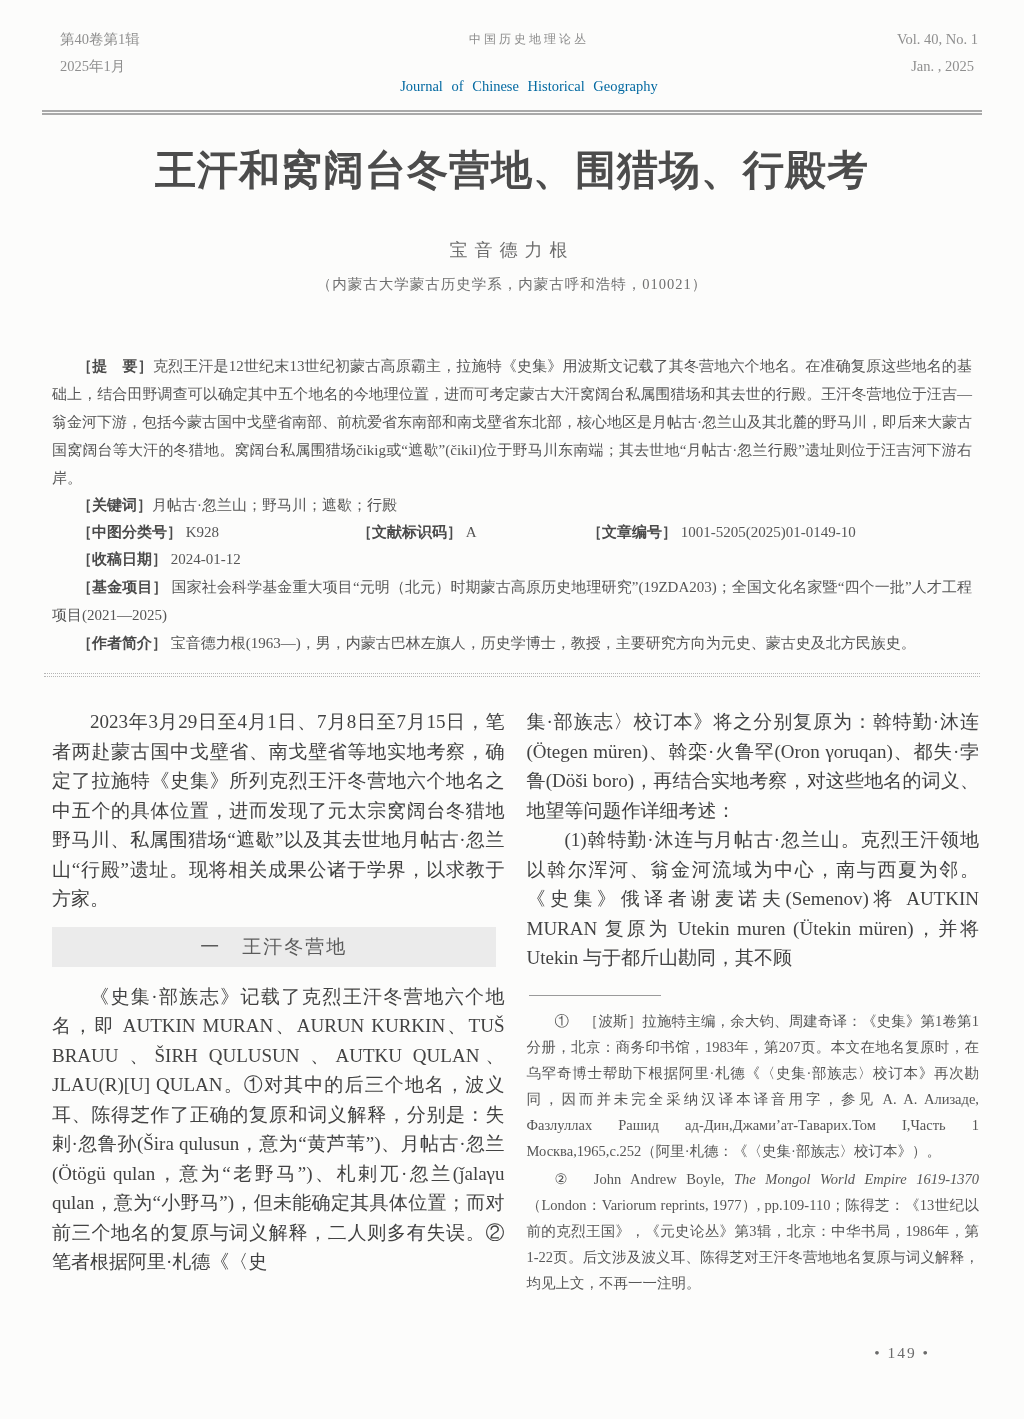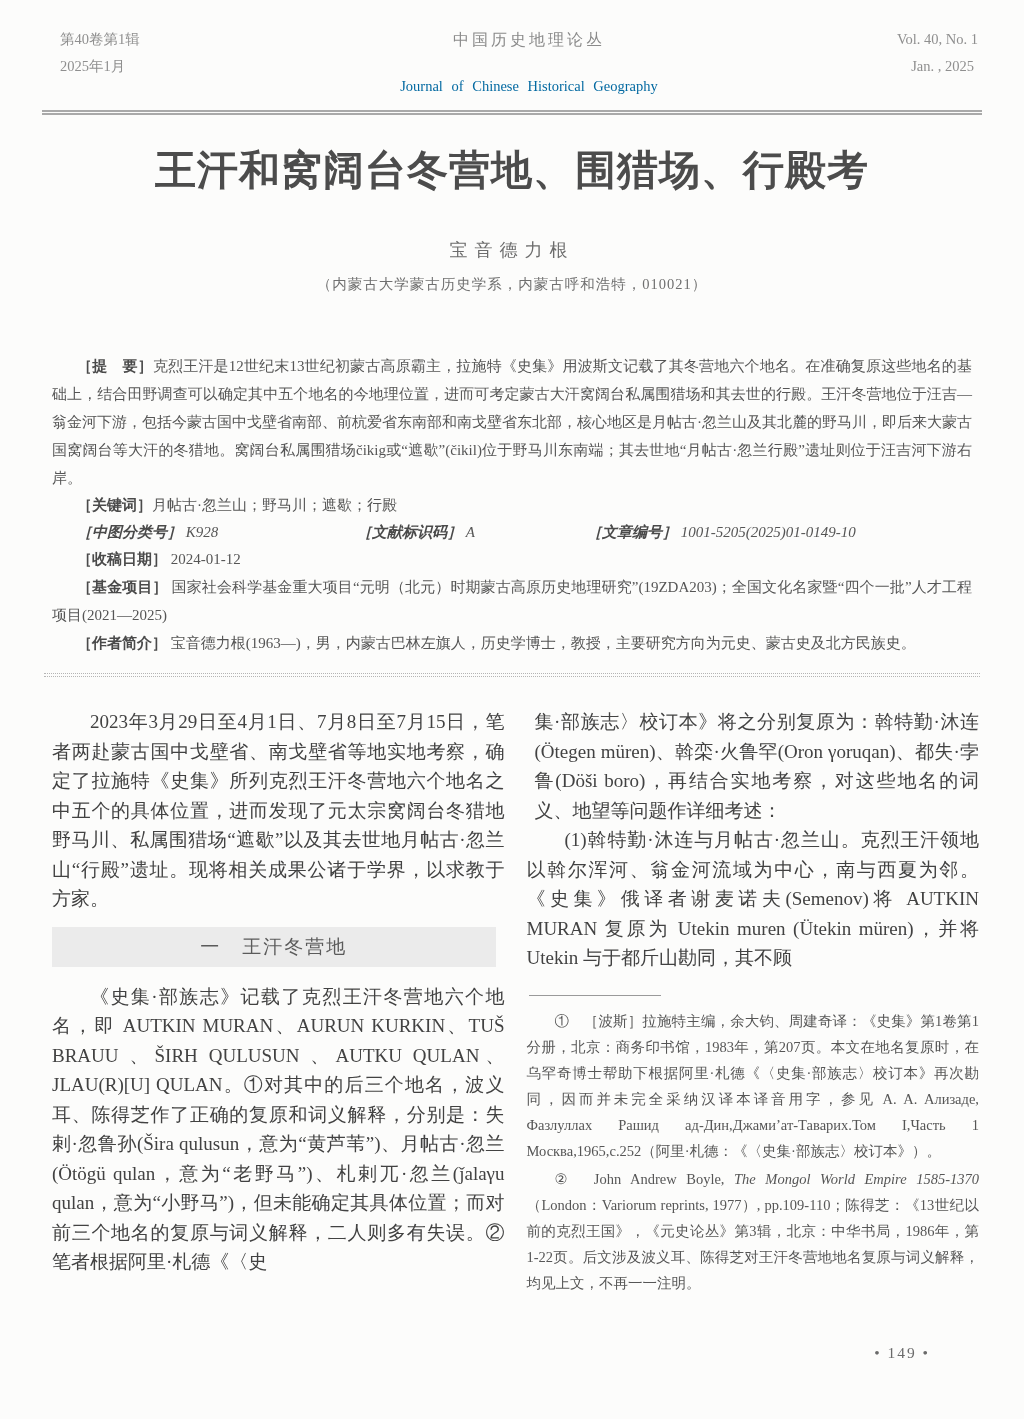--- a/index.html
+++ b/index.html
@@ -21,21 +21,21 @@
     justify-content: space-between;
     align-items: flex-start;
     padding: 26px 46px 0 60px;
     color: #8f8f8f;
     font-size: 14.5px;
   }
   .jheader .block { line-height: 27px; }
   .jheader .left  { text-align: left;  min-width: 170px; }
   .jheader .center{ text-align: center; flex: 1; }
   .jheader .right { text-align: right; min-width: 150px; }
-  .jheader .cn-title { font-size: 16px; letter-spacing: 3px; color: #8a8a8a; }
+  .jheader .cn-title { font-size: 12px; letter-spacing: 3px; color: #8a8a8a; }
   .jheader .en-title { font-size: 14.5px; word-spacing: 5px; color: #0369a1; margin-top: 20px; }
   .jheader .right .line2 { padding-right: 4px; }
 
   .double-rule {
     margin: 10px 42px 0 42px;
     height: 5px;
     border-top: 2px solid #a9a9a9;
     border-bottom: 2px solid #a9a9a9;
   }
 
@@ -65,21 +65,21 @@
 
   
   .front {
     margin: 58px 52px 0 52px;
     font-size: 15px;
     color: #555;
   }
   .front .flabel { font-weight: bold; color: #4a4a4a; }
   .front p { text-align: justify; line-height: 28px; }
   .front .indent { text-indent: 25px; }
-  .meta-row { display: flex; line-height: 27px; text-indent: 0; padding-left: 25px; font-style: italic; }
+  .meta-row { display: flex; line-height: 27px; text-indent: 0; padding-left: 25px; }
   .meta-row .seg1 { width: 280px; }
   .meta-row .seg2 { width: 230px; }
   .front .gap-line { line-height: 27px; }
 
   .dotted-sep {
     margin: 16px 44px 0 44px;
     height: 4px;
     border-top: 1px dotted #b5b5b5;
     border-bottom: 1px dotted #b5b5b5;
   }
@@ -181,25 +181,25 @@
 
   <div class="columns">
 
     <div class="col">
       <p class="bodytext">2023年3月29日至4月1日、7月8日至7月15日，笔者两赴蒙古国中戈壁省、南戈壁省等地实地考察，确定了拉施特《史集》所列克烈王汗冬营地六个地名之中五个的具体位置，进而发现了元太宗窝阔台冬猎地野马川、私属围猎场“遮歇”以及其去世地月帖古·忽兰山“行殿”遗址。现将相关成果公诸于学界，以求教于方家。</p>
       <div class="section-band">一　王汗冬营地</div>
       <p class="bodytext">《史集·部族志》记载了克烈王汗冬营地六个地名，即 AUTKIN MURAN、AURUN KURKIN、TUŠ BRAUU 、ŠIRH QULUSUN 、AUTKU QULAN、JLAU(R)[U] QULAN。①对其中的后三个地名，波义耳、陈得芝作了正确的复原和词义解释，分别是：失剌·忽鲁孙(Šira qulusun，意为“黄芦苇”)、月帖古·忽兰(Ötögü qulan，意为“老野马”)、札剌兀·忽兰(ǰalaγu qulan，意为“小野马”)，但未能确定其具体位置；而对前三个地名的复原与词义解释，二人则多有失误。②笔者根据阿里·札德《〈史</p>
     </div>
 
     <div class="col">
-      <p class="bodytext" style="text-indent:0;margin-left:8px;">集·部族志〉校订本》将之分别复原为：斡特勤·沐连(Ötegen müren)、斡栾·火鲁罕(Oron γoruqan)、都失·孛鲁(Döši boro)，再结合实地考察，对这些地名的词义、地望等问题作详细考述：</p>
+      <p class="bodytext" style="text-indent:0;">集·部族志〉校订本》将之分别复原为：斡特勤·沐连(Ötegen müren)、斡栾·火鲁罕(Oron γoruqan)、都失·孛鲁(Döši boro)，再结合实地考察，对这些地名的词义、地望等问题作详细考述：</p>
       <p class="bodytext">(1)斡特勤·沐连与月帖古·忽兰山。克烈王汗领地以斡尔浑河、翁金河流域为中心，南与西夏为邻。《史集》俄译者谢麦诺夫(Semenov)将 AUTKIN MURAN 复原为 Utekin muren (Ütekin müren)，并将 Utekin 与于都斤山勘同，其不顾</p>
 
       <div class="fn-rule"></div>
       <p class="footnote">①　［波斯］拉施特主编，余大钧、周建奇译：《史集》第1卷第1分册，北京：商务印书馆，1983年，第207页。本文在地名复原时，在乌罕奇博士帮助下根据阿里·札德《〈史集·部族志〉校订本》再次勘同，因而并未完全采纳汉译本译音用字，参见 А. А. Ализаде, Фазлуллах Рашид ад-Дин,Джами’ат-Таварих.Том I,Часть 1 Москва,1965,с.252（阿里·札德：《〈史集·部族志〉校订本》）。</p>
-      <p class="footnote"><span>②　John Andrew Boyle, </span><span class="italic">The Mongol World Empire 1585-1370</span><span>（London：Variorum reprints, 1977）, pp.109-110；陈得芝：《13世纪以前的克烈王国》，《元史论丛》第3辑，北京：中华书局，1986年，第1-22页。后文涉及波义耳、陈得芝对王汗冬营地地名复原与词义解释，均见上文，不再一一注明。</span></p>
+      <p class="footnote"><span>②　John Andrew Boyle, </span><span class="italic">The Mongol World Empire 1619-1370</span><span>（London：Variorum reprints, 1977）, pp.109-110；陈得芝：《13世纪以前的克烈王国》，《元史论丛》第3辑，北京：中华书局，1986年，第1-22页。后文涉及波义耳、陈得芝对王汗冬营地地名复原与词义解释，均见上文，不再一一注明。</span></p>
     </div>
 
   </div>
 
   <div class="page-number">•  149  •</div>
 
 </div>
 
 </body></html>

